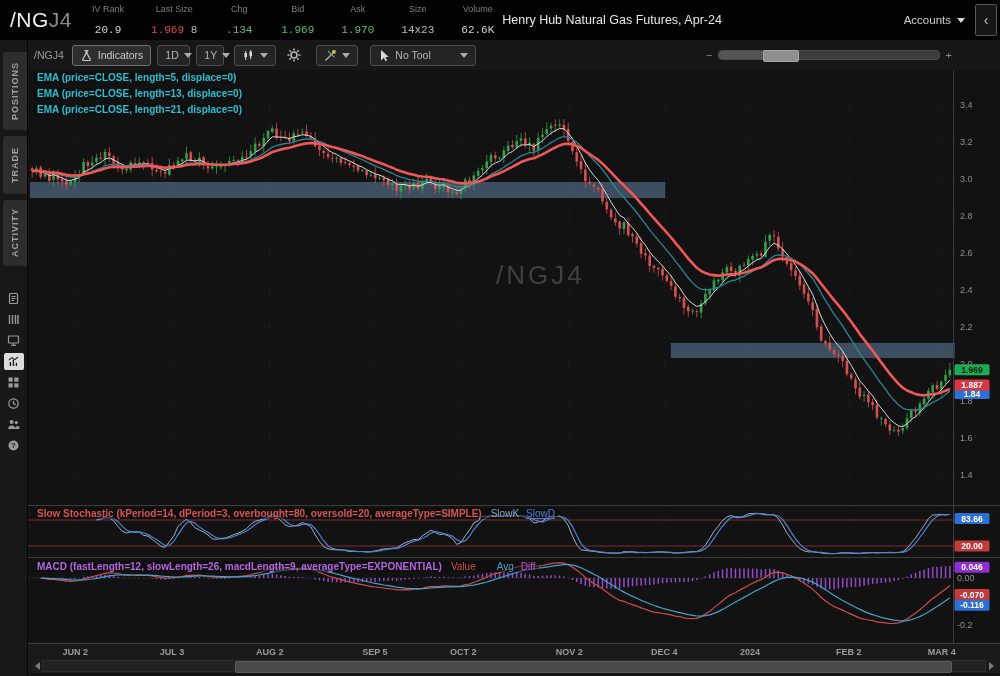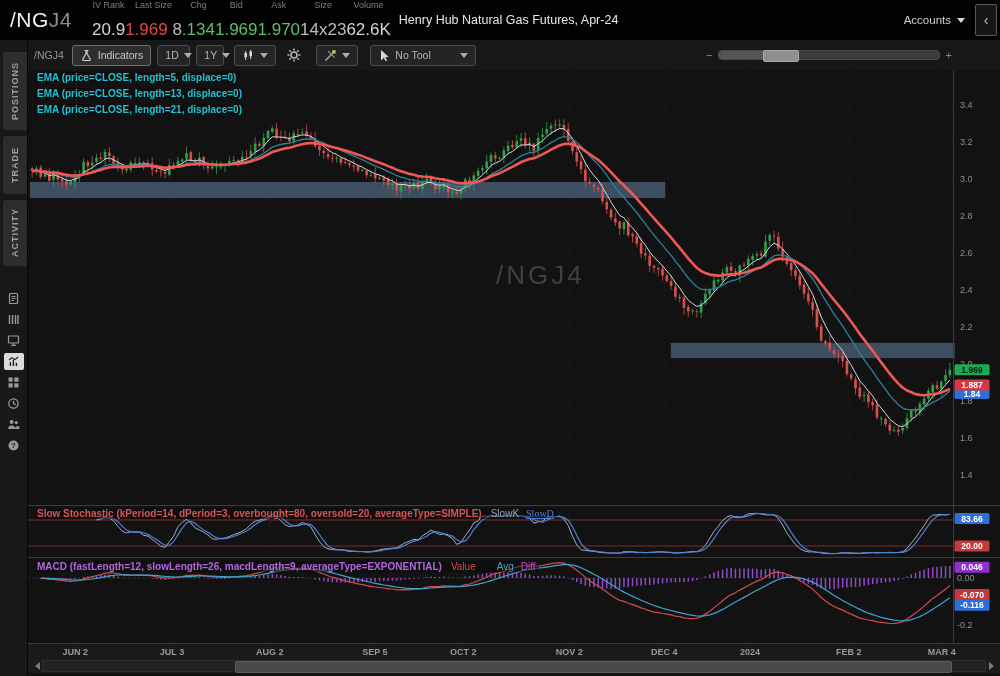--- a/index.html
+++ b/index.html
@@ -4,24 +4,24 @@
 <style>
   html,body{margin:0;padding:0;background:#000;}
   body{width:1000px;height:676px;overflow:hidden;font-family:"Liberation Sans",sans-serif;-webkit-font-smoothing:antialiased;}
   #app{position:relative;width:1000px;height:676px;background:#131313;}
 
   
   #topbar{position:absolute;left:0;top:0;width:1000px;height:40px;background:#020202;display:flex;align-items:center;border-bottom:1px solid #000;}
   .logo{margin-left:10px;font-size:21px;letter-spacing:.5px;white-space:nowrap;}
   .logo .lp{color:#f2f2f2;}
   .logo .ls{color:#8d8d8d;}
-  #stats{display:flex;margin-left:20px;}
+  #stats{display:flex;gap:27px;margin-left:20px;}
   .stat{display:flex;flex-direction:column;align-items:center;min-width:30px;}
   .stat .lbl{font-size:9px;color:#7f7f7f;}
-  .stat .val{font-size:17px;margin-top:10px;white-space:nowrap;}
+  .stat .val{font-size:11px;margin-top:10px;white-space:nowrap;font-family:Liberation Mono, monospace;}
   .desc{margin-left:8px;font-size:12.5px;color:#e8e8e8;white-space:nowrap;}
   .accounts{margin-left:auto;display:flex;align-items:center;gap:6px;color:#cfcfcf;font-size:11.5px;margin-right:10px;cursor:pointer;}
   .caret-down{width:0;height:0;border:4px solid transparent;border-top:5px solid #d8d8d8;margin-top:4px;}
   .collapse{width:20px;height:30px;border:1px solid #5a5a5a;border-radius:2px;background:#161616;display:flex;align-items:center;justify-content:center;color:#c8c8c8;font-size:14px;margin-right:3px;cursor:pointer;}
 
   
   #sidebar{position:absolute;left:0;top:40px;width:27px;bottom:0;background:#181818;border-right:1px solid #050505;}
   .vtab{width:24px;margin:0 0 6px 3px;background:#2d2d2d;border-radius:3px 0 0 3px;display:flex;align-items:center;justify-content:center;color:#9f9f9f;font-size:9px;font-weight:bold;letter-spacing:1px;cursor:pointer;}
   .vtab span{writing-mode:vertical-rl;transform:rotate(180deg);}
   .sicon{width:20px;height:17px;margin:4px auto 4px auto;display:flex;align-items:center;justify-content:center;cursor:pointer;}
@@ -40,21 +40,21 @@
   .sl-track{position:relative;width:220px;height:8px;background:#3c3c3c;border:1px solid #4a4a4a;border-radius:4px;}
   .sl-fill{position:absolute;left:0;top:0;height:8px;width:50px;background:#555;border-radius:4px 0 0 4px;}
   .sl-handle{position:absolute;left:44px;top:-1px;width:34px;height:10px;background:#8f8f8f;border:1px solid #a8a8a8;border-radius:2px;cursor:pointer;}
 
   #chart{position:absolute;left:0;top:30px;width:972px;height:588px;background:#121212;}
   #csvg{position:absolute;left:0;top:0;}
   .leg{position:absolute;left:6px;font-size:10px;white-space:nowrap;background:rgba(10,10,10,.45);padding:0 3px;}
   .leg.ema{color:#25c0d4;font-weight:bold;}
   .stoch-main{color:#d65454;font-weight:bold;}
   .stoch-k{color:#93a5bd;margin-left:9px;}
-  .stoch-d{color:#4d82d6;margin-left:7px;text-decoration:underline;font-family:Liberation Serif, serif;}
+  .stoch-d{color:#4d82d6;margin-left:7px;text-decoration:underline;}
   .macd-main{color:#b565e0;font-weight:bold;}
   .macd-v{color:#d14b4b;margin-left:9px;}
   .macd-a{color:#3fa3cc;margin-left:21px;}
   .macd-d{color:#c24fd8;margin-left:7px;}
 
   
   #hscroll{position:absolute;left:0;top:618px;width:972px;height:15px;background:#1b1b1b;display:flex;align-items:center;}
   .sb-arrow{width:14px;height:13px;display:flex;align-items:center;justify-content:center;cursor:pointer;}
   .tri-l{width:0;height:0;border:4px solid transparent;border-right:5px solid #7a7a7a;}
   .tri-r{width:0;height:0;border:4px solid transparent;border-left:5px solid #7a7a7a;}

